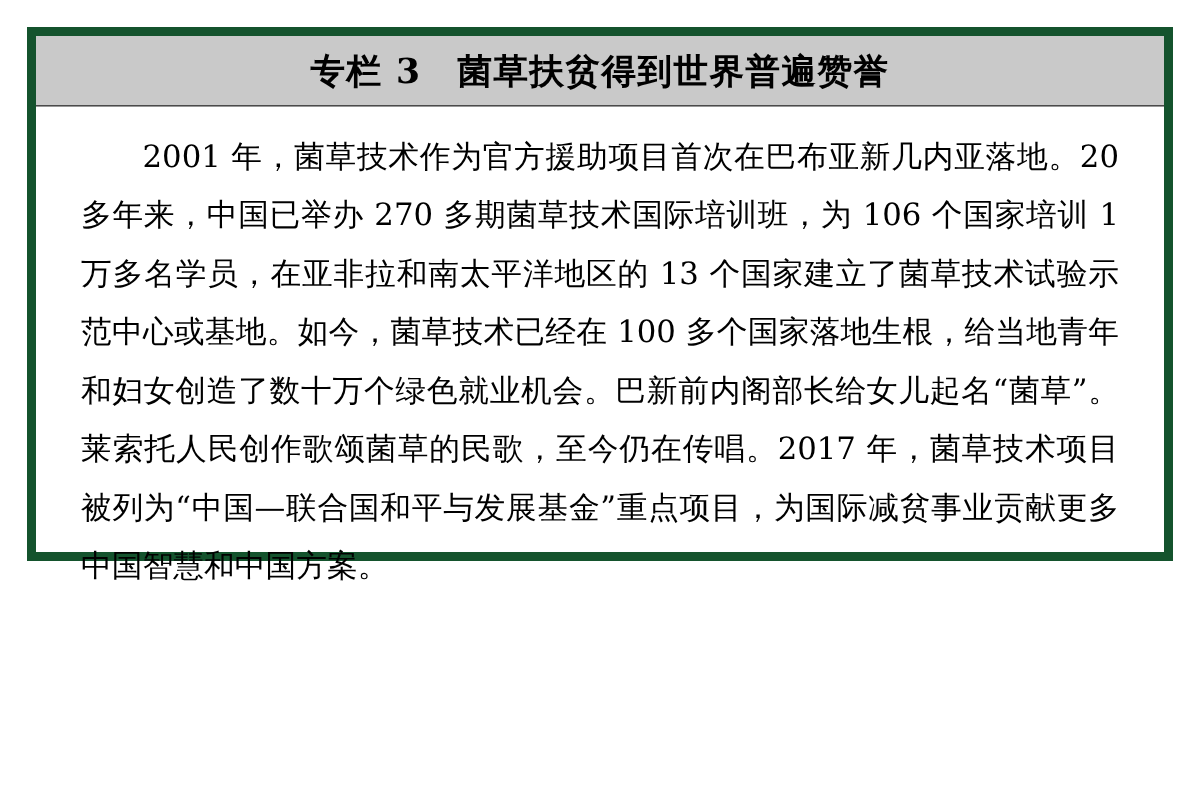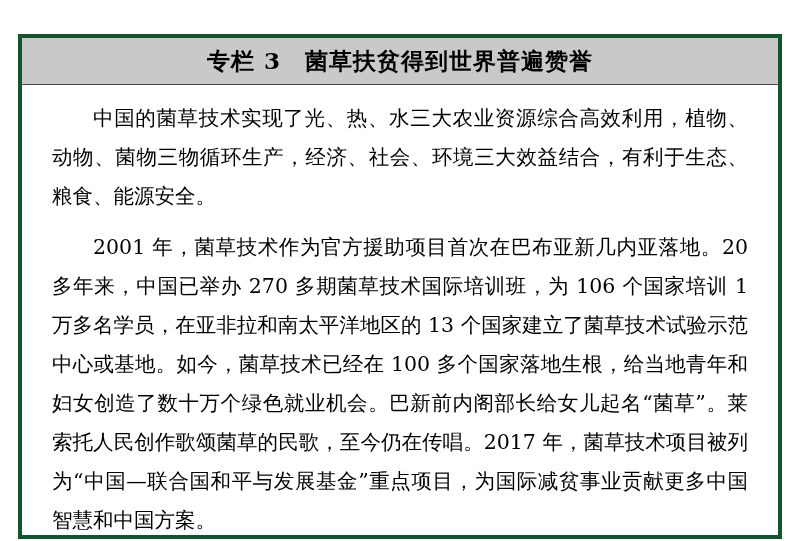--- a/index.html
+++ b/index.html
@@ -12,24 +12,24 @@
     height: 541px;
     position: relative;
     background: #ffffff;
     font-family: "DejaVu Serif", "Liberation Serif", serif;
     box-sizing: border-box;
     overflow: hidden;
   }
   .box {
     position: absolute;
     left: 18px;
-    top: 34px;
+    top: 18px;
     width: 764px;
-    height: 505px;
-    border: 4px solid #14532d;
+    height: 356px;
+    border: 6px solid #14532d;
     box-sizing: border-box;
     background: #ffffff;
   }
   .title-bar {
     height: 47px;
     background: #c9c9c9;
     border-bottom: 1px solid #4a4a4a;
     display: flex;
     align-items: center;
     justify-content: center;
@@ -62,17 +62,16 @@
 </style>
 </head>
 <body>
 
 <div class="page">
   <div class="box">
     <div class="title-bar">
       <div class="title-text">专栏 3　菌草扶贫得到世界普遍赞誉</div>
     </div>
     <div class="body-area">
-      <p class="para">中国的菌草技术实现了光、热、水三大农业资源综合高效利用，植物、动物、菌物三物循环生产，经济、社会、环境三大效益结合，有利于生态、粮食、能源安全。</p>
       <p class="para">2001 年，菌草技术作为官方援助项目首次在巴布亚新几内亚落地。20 多年来，中国已举办 270 多期菌草技术国际培训班，为 106 个国家培训 1 万多名学员，在亚非拉和南太平洋地区的 13 个国家建立了菌草技术试验示范中心或基地。如今，菌草技术已经在 100 多个国家落地生根，给当地青年和妇女创造了数十万个绿色就业机会。巴新前内阁部长给女儿起名“菌草”。莱索托人民创作歌颂菌草的民歌，至今仍在传唱。2017 年，菌草技术项目被列为“中国—联合国和平与发展基金”重点项目，为国际减贫事业贡献更多中国智慧和中国方案。</p>
     </div>
   </div>
 </div>
 
 </body></html>

